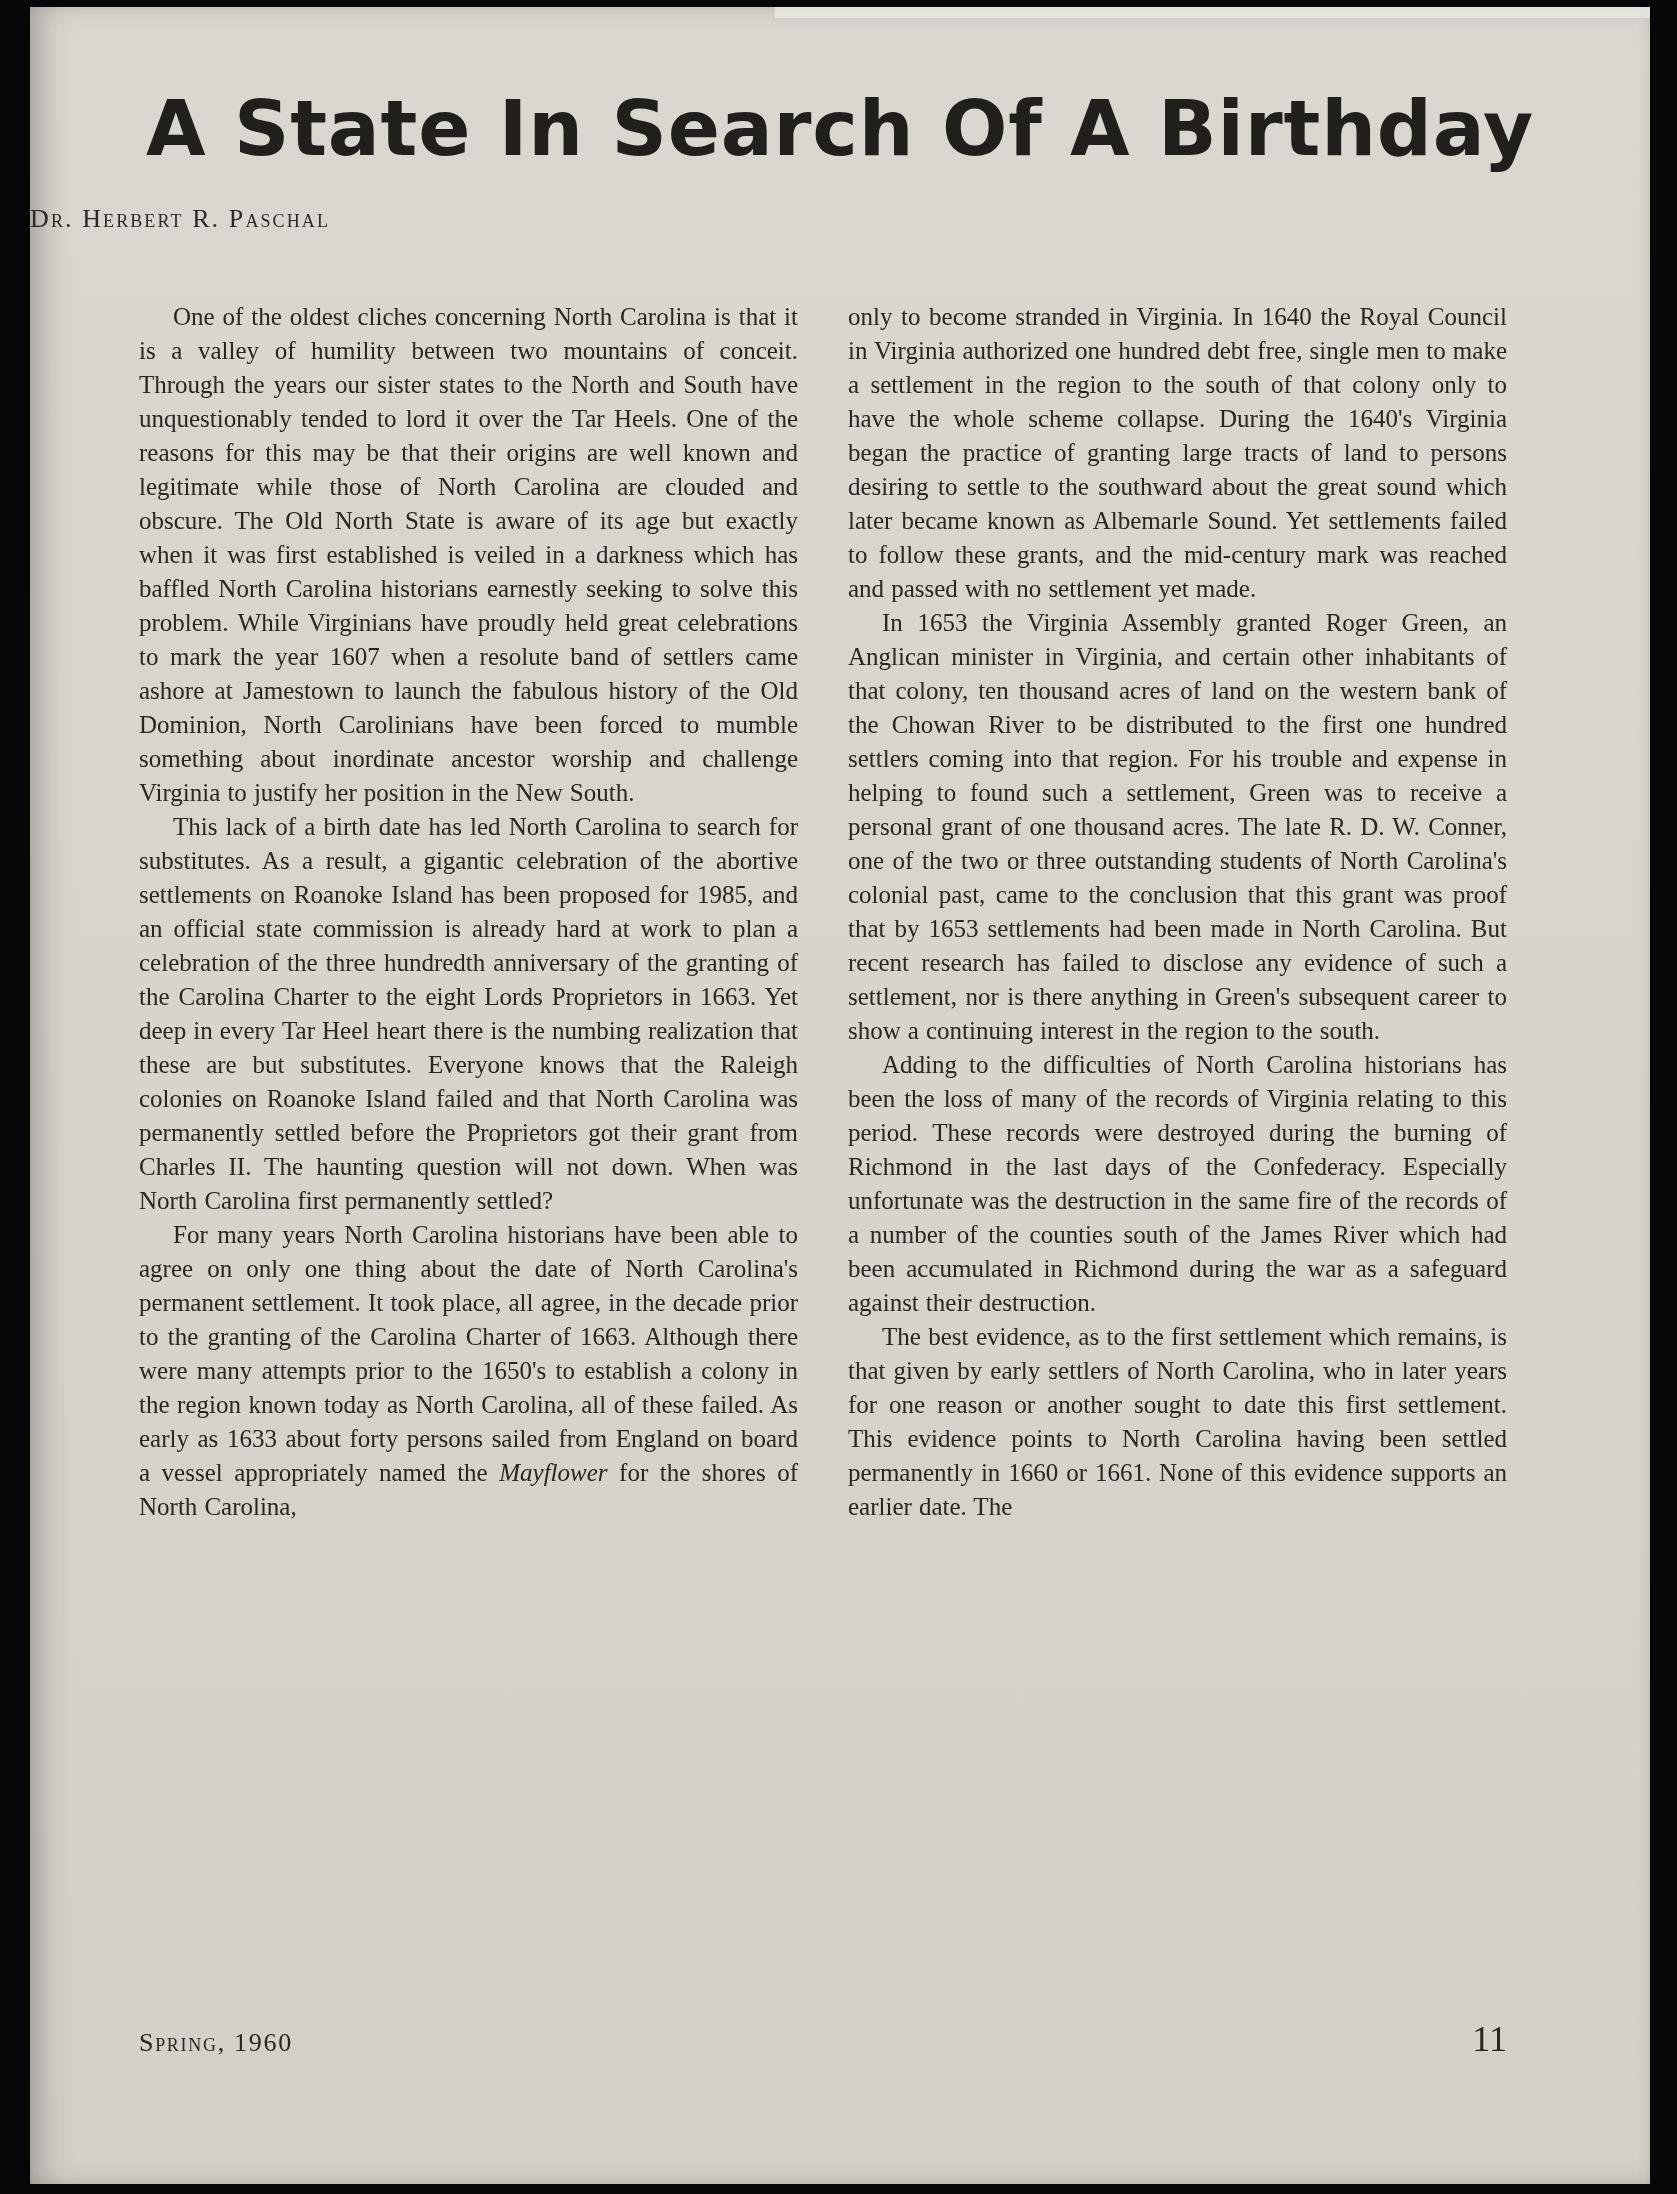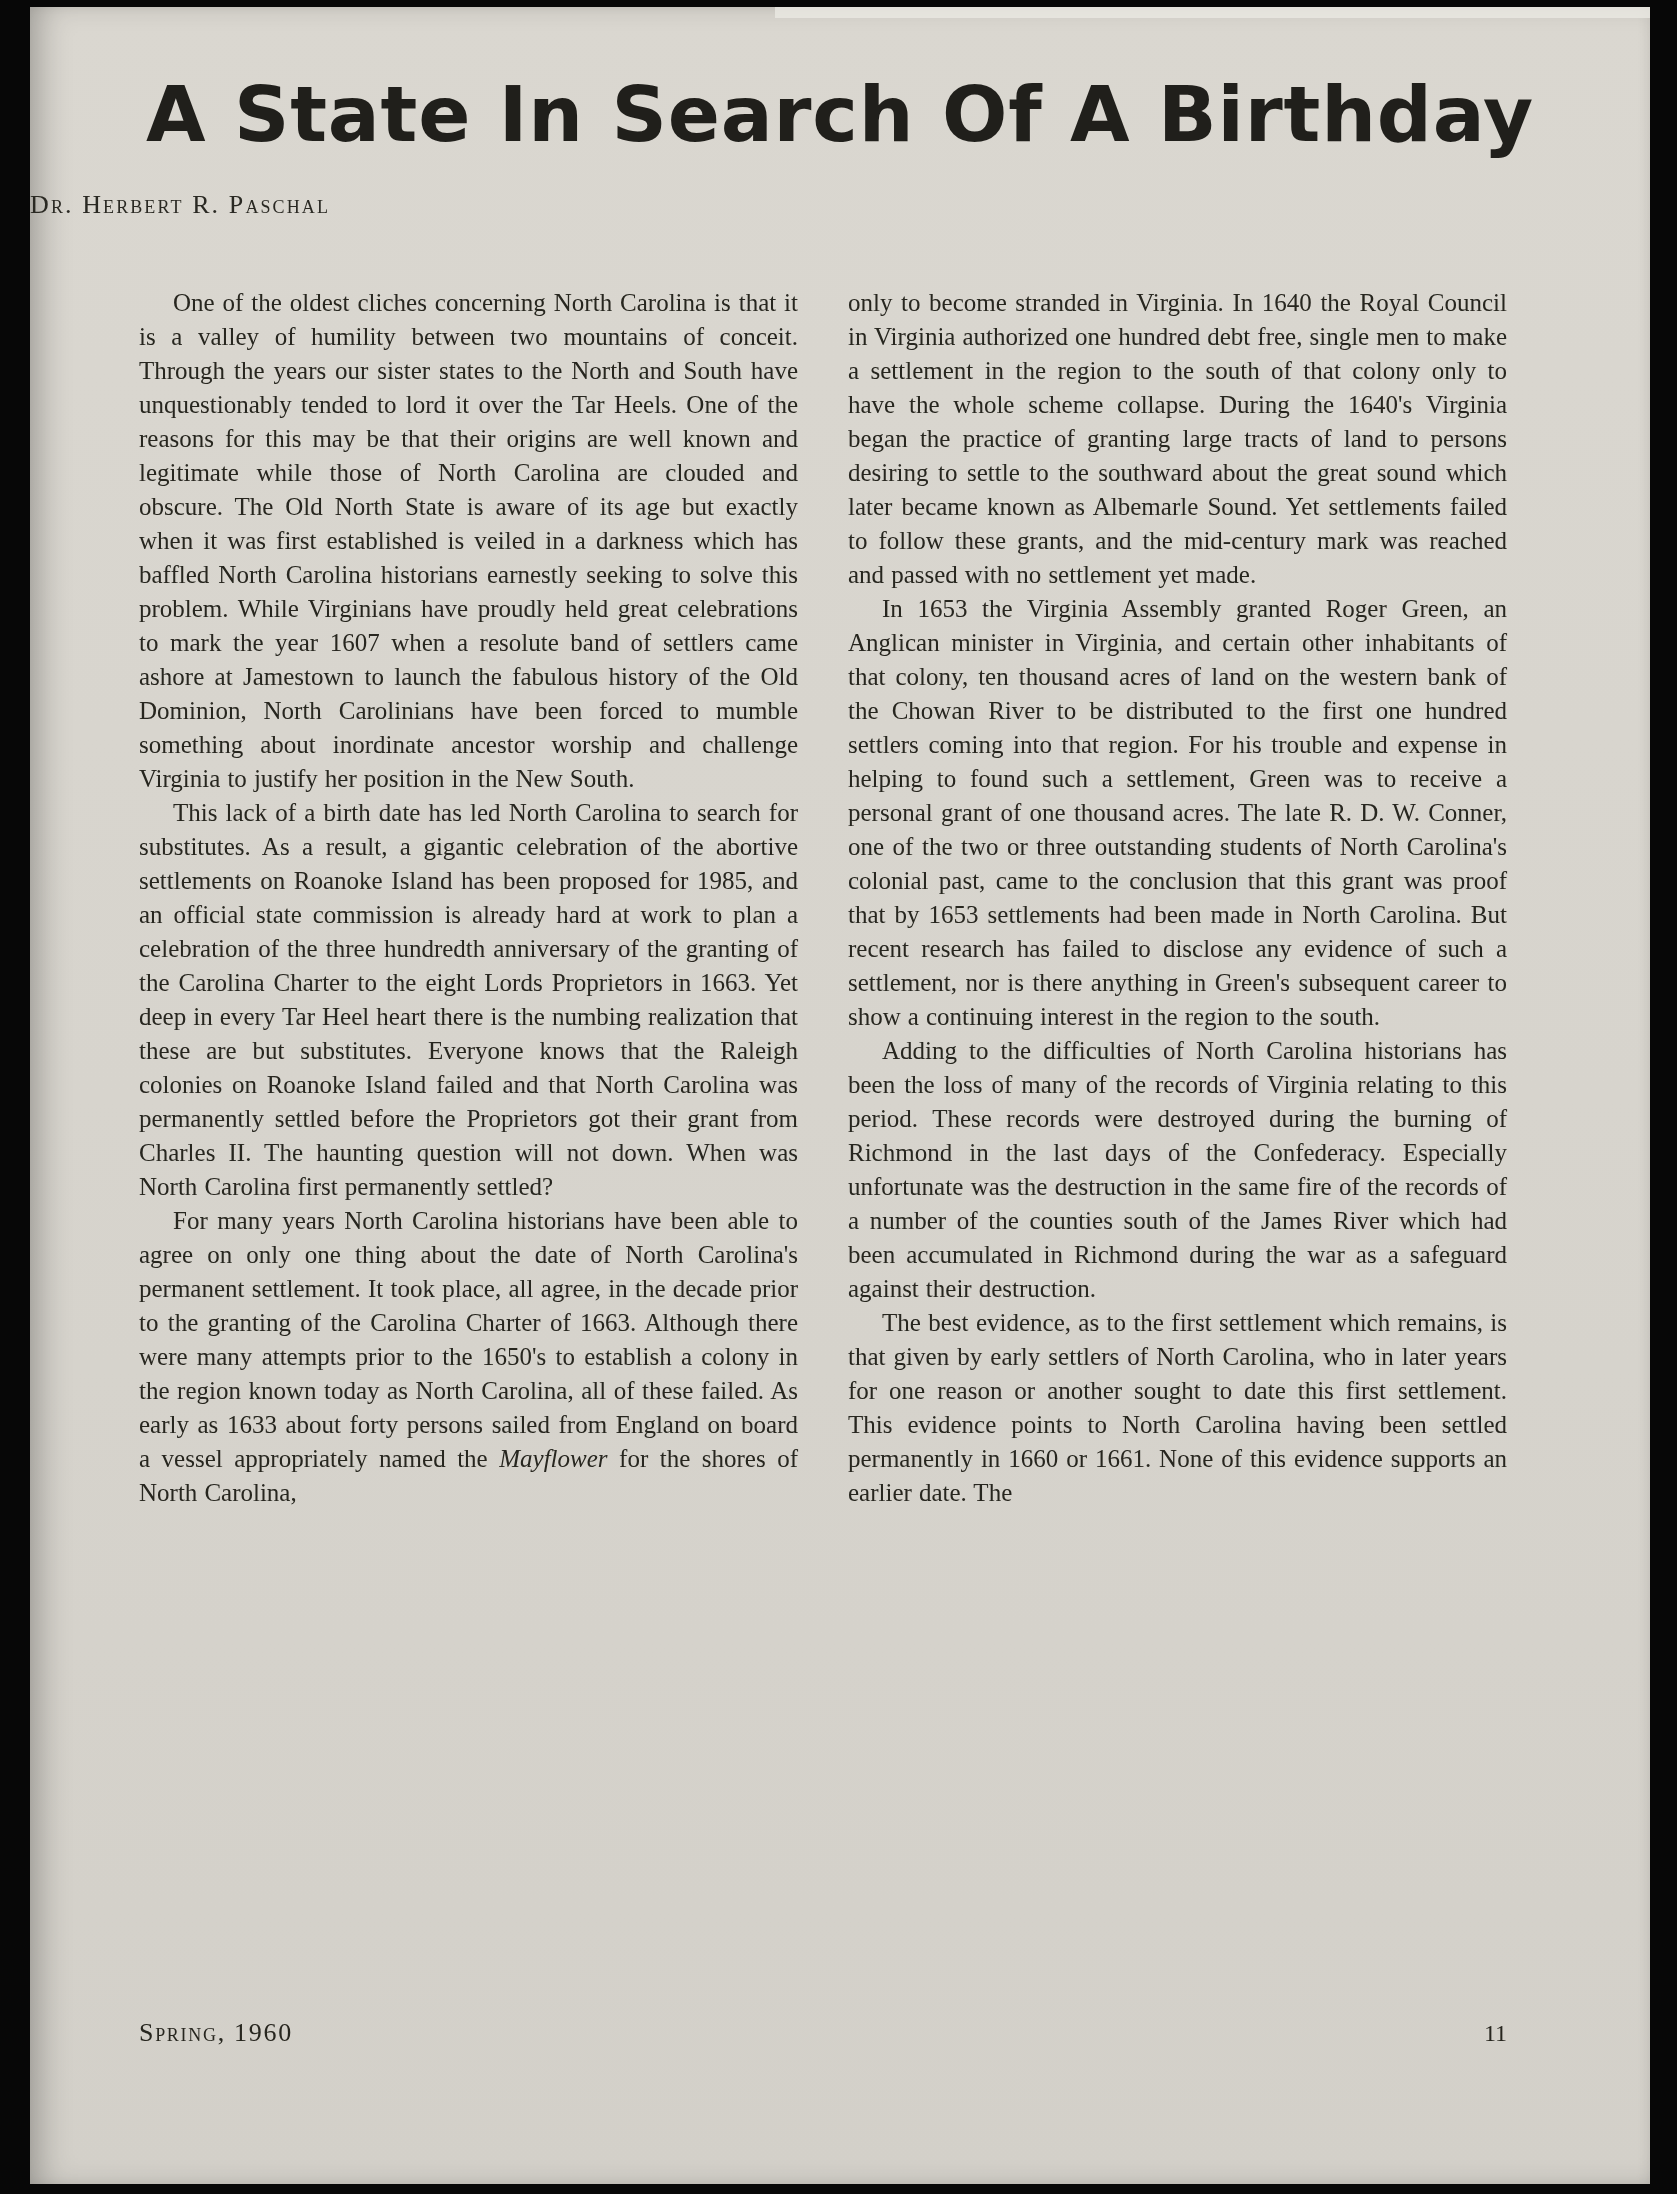--- a/index.html
+++ b/index.html
@@ -29,21 +29,21 @@
     content: "";
     position: absolute;
     top: 0;
     left: 46%;
     right: 0;
     height: 11.7px;
     background: #eae8e2;
     opacity: 0.8;
   }
   .page-title {
-    margin: 0;
+    margin: 14px;
     padding-top: 68px;
     text-align: center;
     font-family: "DejaVu Sans", sans-serif;
     font-weight: 600;
     font-size: 77px;
     line-height: 1.05;
     letter-spacing: 0.8px;
     color: #201f1b;
   }
   .byline {
@@ -86,21 +86,21 @@
     align-items: baseline;
     color: #27261f;
     gap: 12px;
   }
   .footer .issue {
     font-variant: small-caps;
     font-size: 26px;
     letter-spacing: 1.7px;
   }
   .footer .page-number {
-    font-size: 24px;
+    font-size: 36px;
   }
 </style>
 </head>
 <body>
 
 <div class="scan">
   <div class="paper">
 
     <h1 class="page-title">A State In Search Of A Birthday</h1>
 

